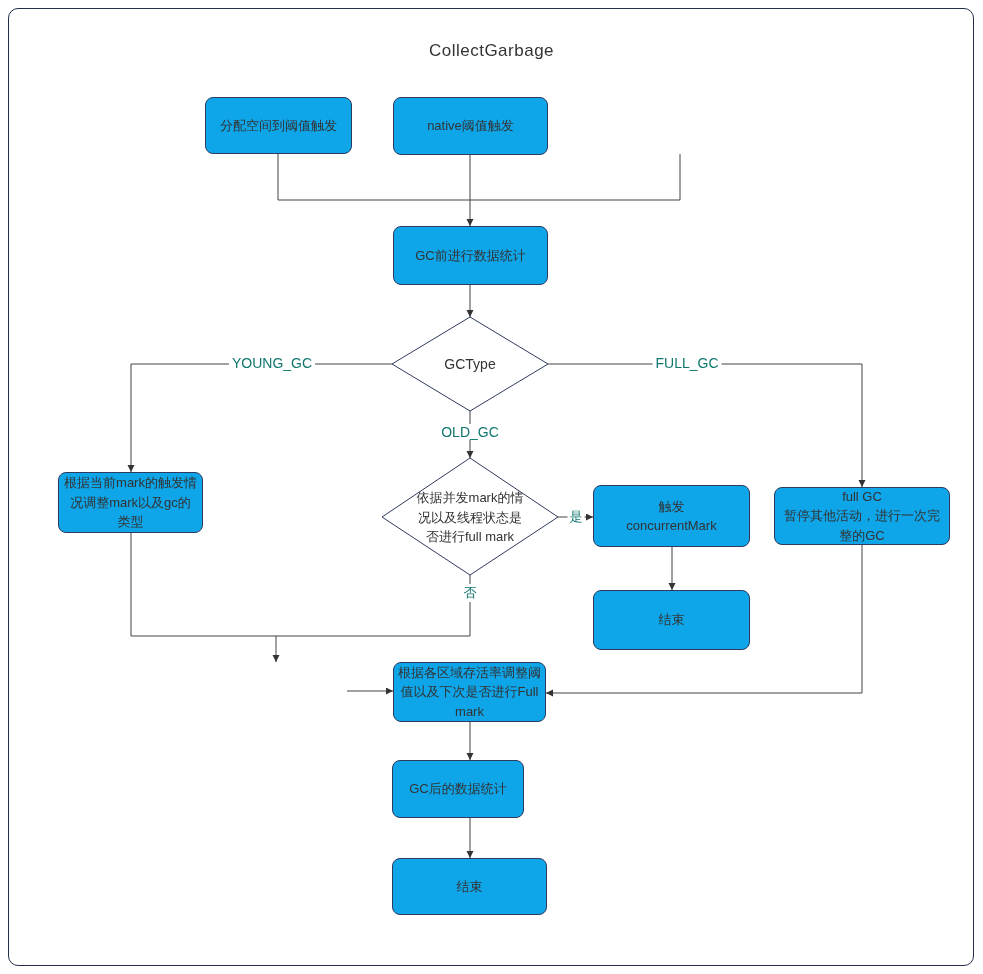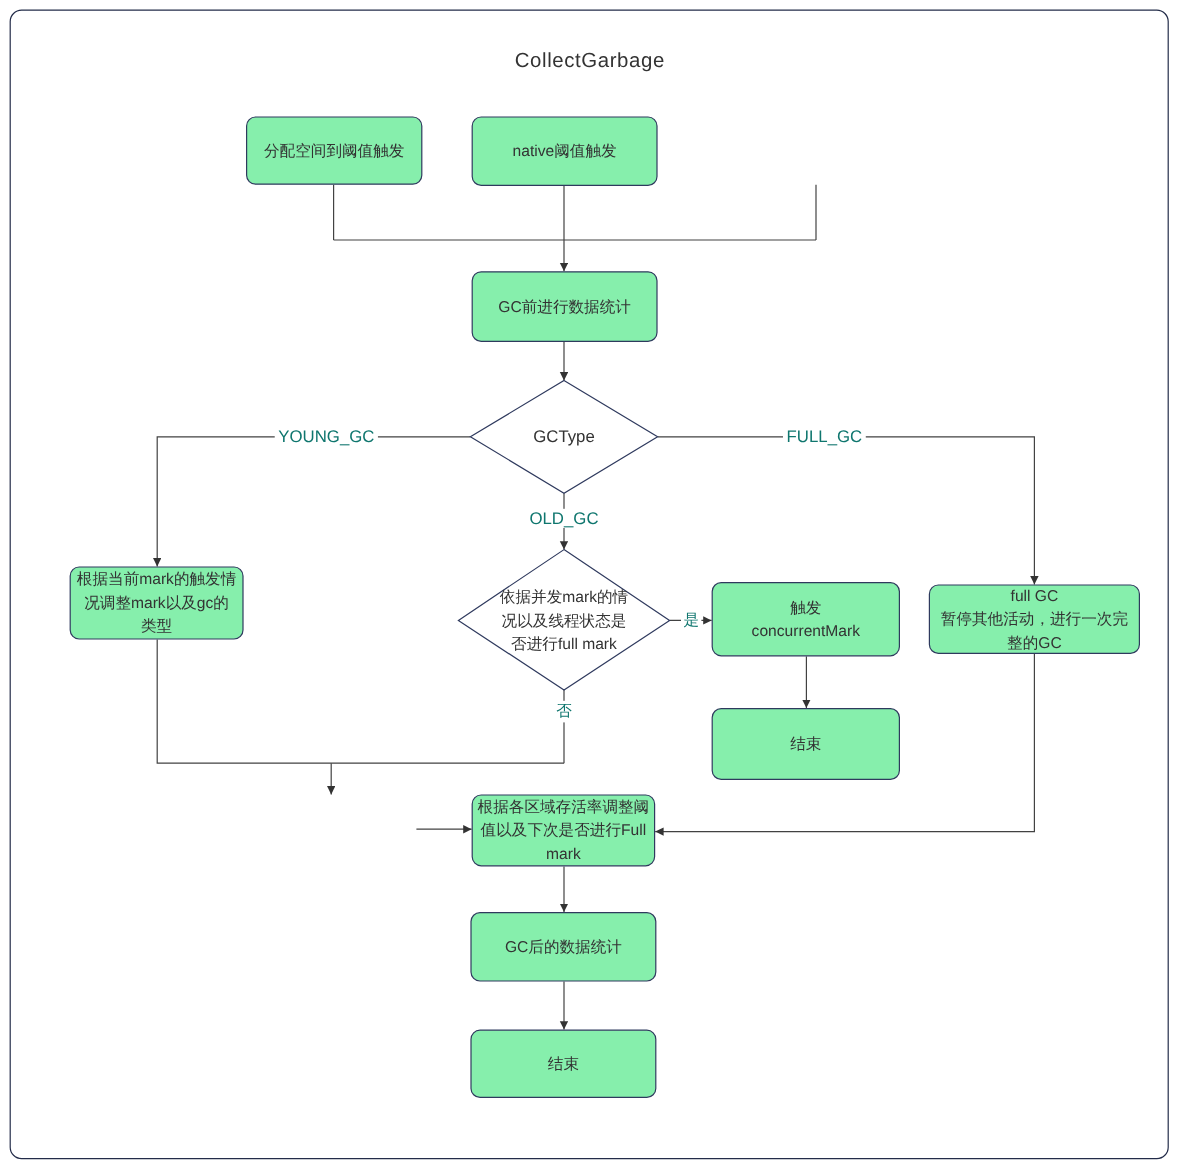--- a/index.html
+++ b/index.html
@@ -32,21 +32,21 @@
     color: #333333;
     letter-spacing: 0.5px;
   }
   svg.connectors {
     position: absolute;
     left: 0; top: 0;
   }
   .node {
     position: absolute;
     box-sizing: border-box;
-    background: #86efac;
+    background: #0ea5e9;
     border: 1px solid #2f3a5e;
     border-radius: 8px;
     display: flex;
     align-items: center;
     justify-content: center;
     text-align: center;
     font-size: 13px;
     color: #333333;
     line-height: 1.5;
     white-space: pre-line;
@@ -134,21 +134,21 @@
 类型</div>
   <div class="node" style="left:593px; top:485px; width:157px; height:62px;">触发
 concurrentMark</div>
   <div class="node" style="left:774px; top:487px; width:176px; height:58px;">full GC
 暂停其他活动，进行一次完
 整的GC</div>
   <div class="node" style="left:593px; top:590px; width:157px; height:60px;">结束</div>
   <div class="node" style="left:393px; top:662px; width:153px; height:60px;">根据各区域存活率调整阈
 值以及下次是否进行Full
 mark</div>
-  <div class="node" style="left:392px; top:760px; width:155px; height:58px;">GC后的数据统计</div>
+  <div class="node" style="left:392px; top:760px; width:132px; height:58px;">GC后的数据统计</div>
   <div class="node" style="left:392px; top:858px; width:155px; height:57px;">结束</div>
 
   <div class="diamond-label single" style="left:470px; top:364px;">GCType</div>
   <div class="diamond-label" style="left:470px; top:517px;">依据并发mark的情
 况以及线程状态是
 否进行full mark</div>
 
   <div class="edge-label" style="left:272px; top:363px;">YOUNG_GC</div>
   <div class="edge-label" style="left:687px; top:363px;">FULL_GC</div>
   <div class="edge-label" style="left:470px; top:432px;">OLD_GC</div>

